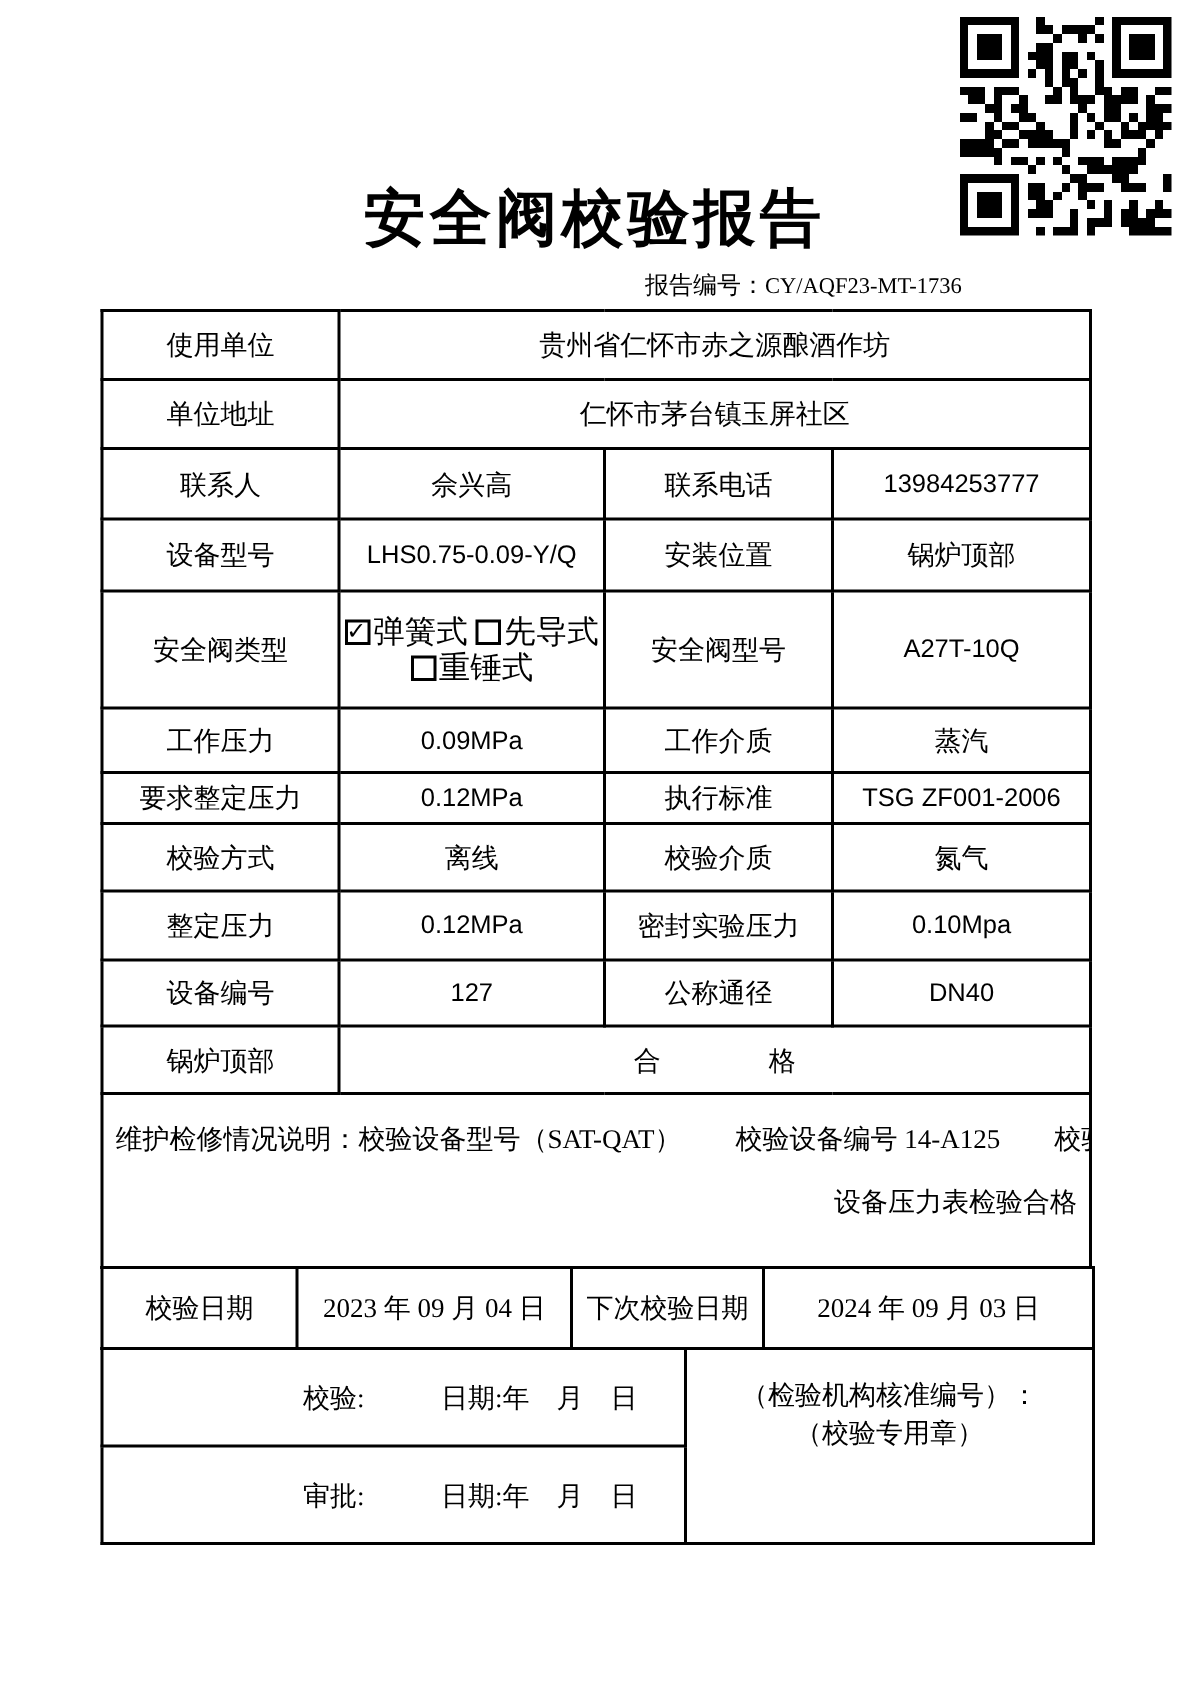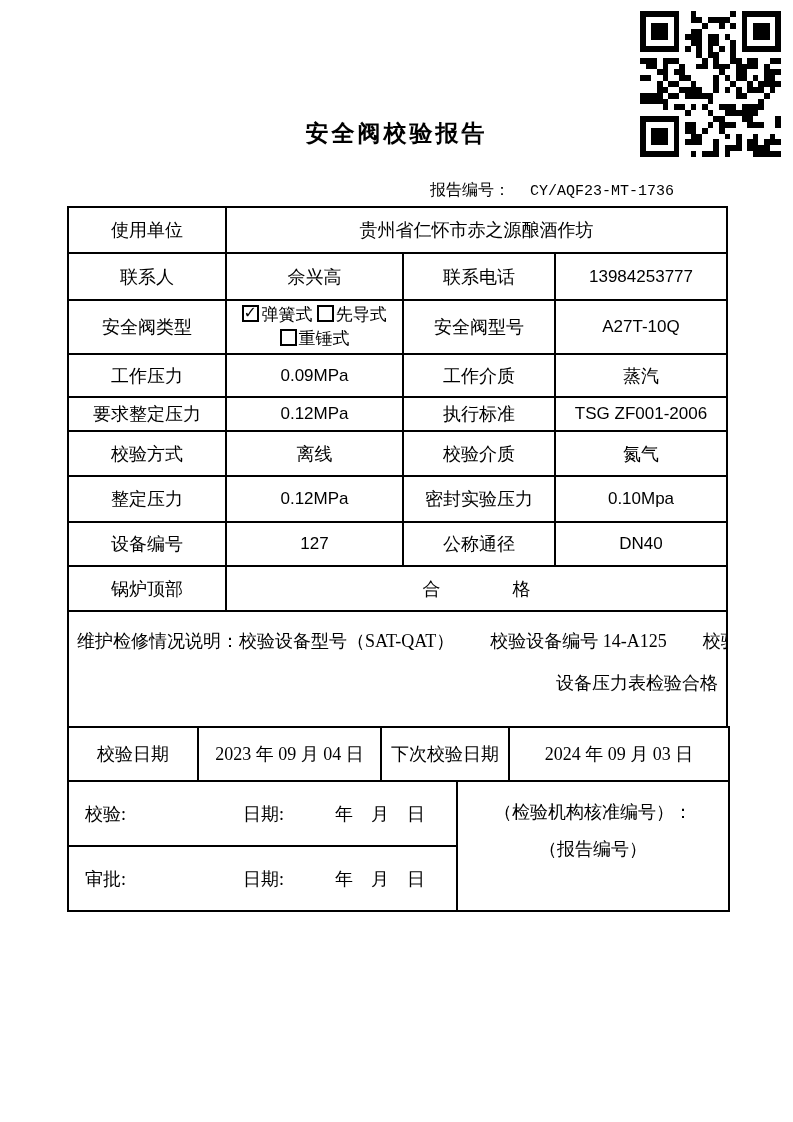--- a/index.html
+++ b/index.html
@@ -9,60 +9,60 @@
     background:#ffffff;
     font-family:"Liberation Serif","DejaVu Serif",serif;
     color:#000;
     overflow:hidden;
   }
   .qr{
     position:absolute;left:640px;top:11px;width:141px;height:146px;
   }
   .title{
     position:absolute;left:0;top:118px;width:100%;
-    text-align:center;font-size:23px;font-weight:bold;letter-spacing:3px;
+    text-align:center;font-size:41px;font-weight:bold;letter-spacing:3px;
   }
   .report-no{
     position:absolute;top:180px;left:430px;
     font-size:16px;white-space:pre;
   }
-  .report-no .num{font-family:Liberation Mono, monospace;font-size:15px;margin-left:20px;}
+  .report-no .num{font-family:Liberation Serif, serif;font-size:15px;}
   .tbl-wrap{position:absolute;left:67px;top:206px;width:661px;}
   table{width:100%;border-collapse:collapse;table-layout:fixed;}
   td{
     border:2px solid #000;
     text-align:center;vertical-align:middle;
     font-size:18px;padding:4px;overflow:hidden;
   }
   .latin{font-family:"Liberation Sans","DejaVu Sans",sans-serif;font-size:17px;text-align:center;}
   .pre{white-space:pre;margin-left:28px;}
   .t2,.t3{margin-top:-2px;}
   
-  .cbx-cell{font-size:17px;line-height:24px;padding:2px 0;}
+  .cbx-cell{font-size:21px;line-height:24px;padding:14px 0;}
   .cb{
     display:inline-block;width:13px;height:13px;border:2px solid #000;
     margin-right:2px;vertical-align:-2px;position:relative;background:#fff;
   }
   .cb.checked::after{
     content:"\2713";position:absolute;left:-1px;top:-6px;
     font-size:16px;font-weight:bold;font-family:"DejaVu Sans",sans-serif;
   }
   
   .note-cell{text-align:left;padding:14px 8px 0 8px;vertical-align:top;}
   .note-l1{text-align:left;white-space:pre;line-height:30px;margin-bottom:12px;}
   .note-l2{text-align:right;line-height:30px;}
   
   .sign-cell{text-align:left;}
-  .sign-inner{display:flex;align-items:center;padding-left:12px;}
+  .sign-inner{display:flex;align-items:center;padding-left:12px;text-align:right;}
   .sign-label{width:158px;}
   .sign-date{width:92px;}
   .sign-ymd{white-space:pre;}
   
   .stamp-cell{vertical-align:top;}
-  .stamp-inner{display:flex;flex-direction:column;align-items:center;padding-top:14px;gap:13px;font-size:18px;}
+  .stamp-inner{display:flex;flex-direction:column;align-items:center;padding-top:14px;gap:1px;font-size:18px;}
 </style>
 </head>
 <body>
 
 <div class="page">
 
   <div class="qr"><svg viewBox="0 0 25 25" width="100%" height="100%" shape-rendering="crispEdges" preserveAspectRatio="none">
         <rect x="0" y="0" width="7" height="7" fill="#000"></rect>
         <rect x="1" y="1" width="5" height="5" fill="#fff"></rect>
         <rect x="2" y="2" width="3" height="3" fill="#000"></rect>
@@ -286,25 +286,35 @@
           <col style="width:158px">
           <col style="width:177px">
           <col style="width:152px">
           <col style="width:172px">
         </colgroup>
       <tbody>
           <tr style="height:46px">
         <td>使用单位</td>
         <td colspan="3">贵州省仁怀市赤之源酿酒作坊</td>
       </tr>
+      <tr style="height:46px">
+        <td>单位地址</td>
+        <td colspan="3">仁怀市茅台镇玉屏社区</td>
+      </tr>
       <tr style="height:47px">
         <td>联系人</td>
         <td>佘兴高</td>
         <td>联系电话</td>
         <td class="latin">13984253777</td>
+      </tr>
+      <tr style="height:48px">
+        <td>设备型号</td>
+        <td class="latin">LHS0.75-0.09-Y/Q</td>
+        <td>安装位置</td>
+        <td>锅炉顶部</td>
       </tr>
       <tr style="height:48px">
         <td>安全阀类型</td>
         <td class="cbx-cell">
           <span><span class="cb checked"></span><span>弹簧式</span></span>
           <span><span class="cb"></span><span>先导式</span></span>
           <br>
           <span><span class="cb"></span><span>重锤式</span></span>
         </td>
         <td>安全阀型号</td>
@@ -380,21 +390,21 @@
         <td class="sign-cell">
           <div class="sign-inner">
             <span class="sign-label">校验:</span>
             <span class="sign-date">日期:</span>
             <span class="sign-ymd">年　月　日</span>
           </div>
         </td>
         <td rowspan="2" class="stamp-cell">
           <div class="stamp-inner">
             <span>（检验机构核准编号）：</span>
-            <span>（报告编号）</span>
+            <span>（校验专用章）</span>
           </div>
         </td>
       </tr>
       <tr style="height:65px">
         <td class="sign-cell">
           <div class="sign-inner">
             <span class="sign-label">审批:</span>
             <span class="sign-date">日期:</span>
             <span class="sign-ymd">年　月　日</span>
           </div>

